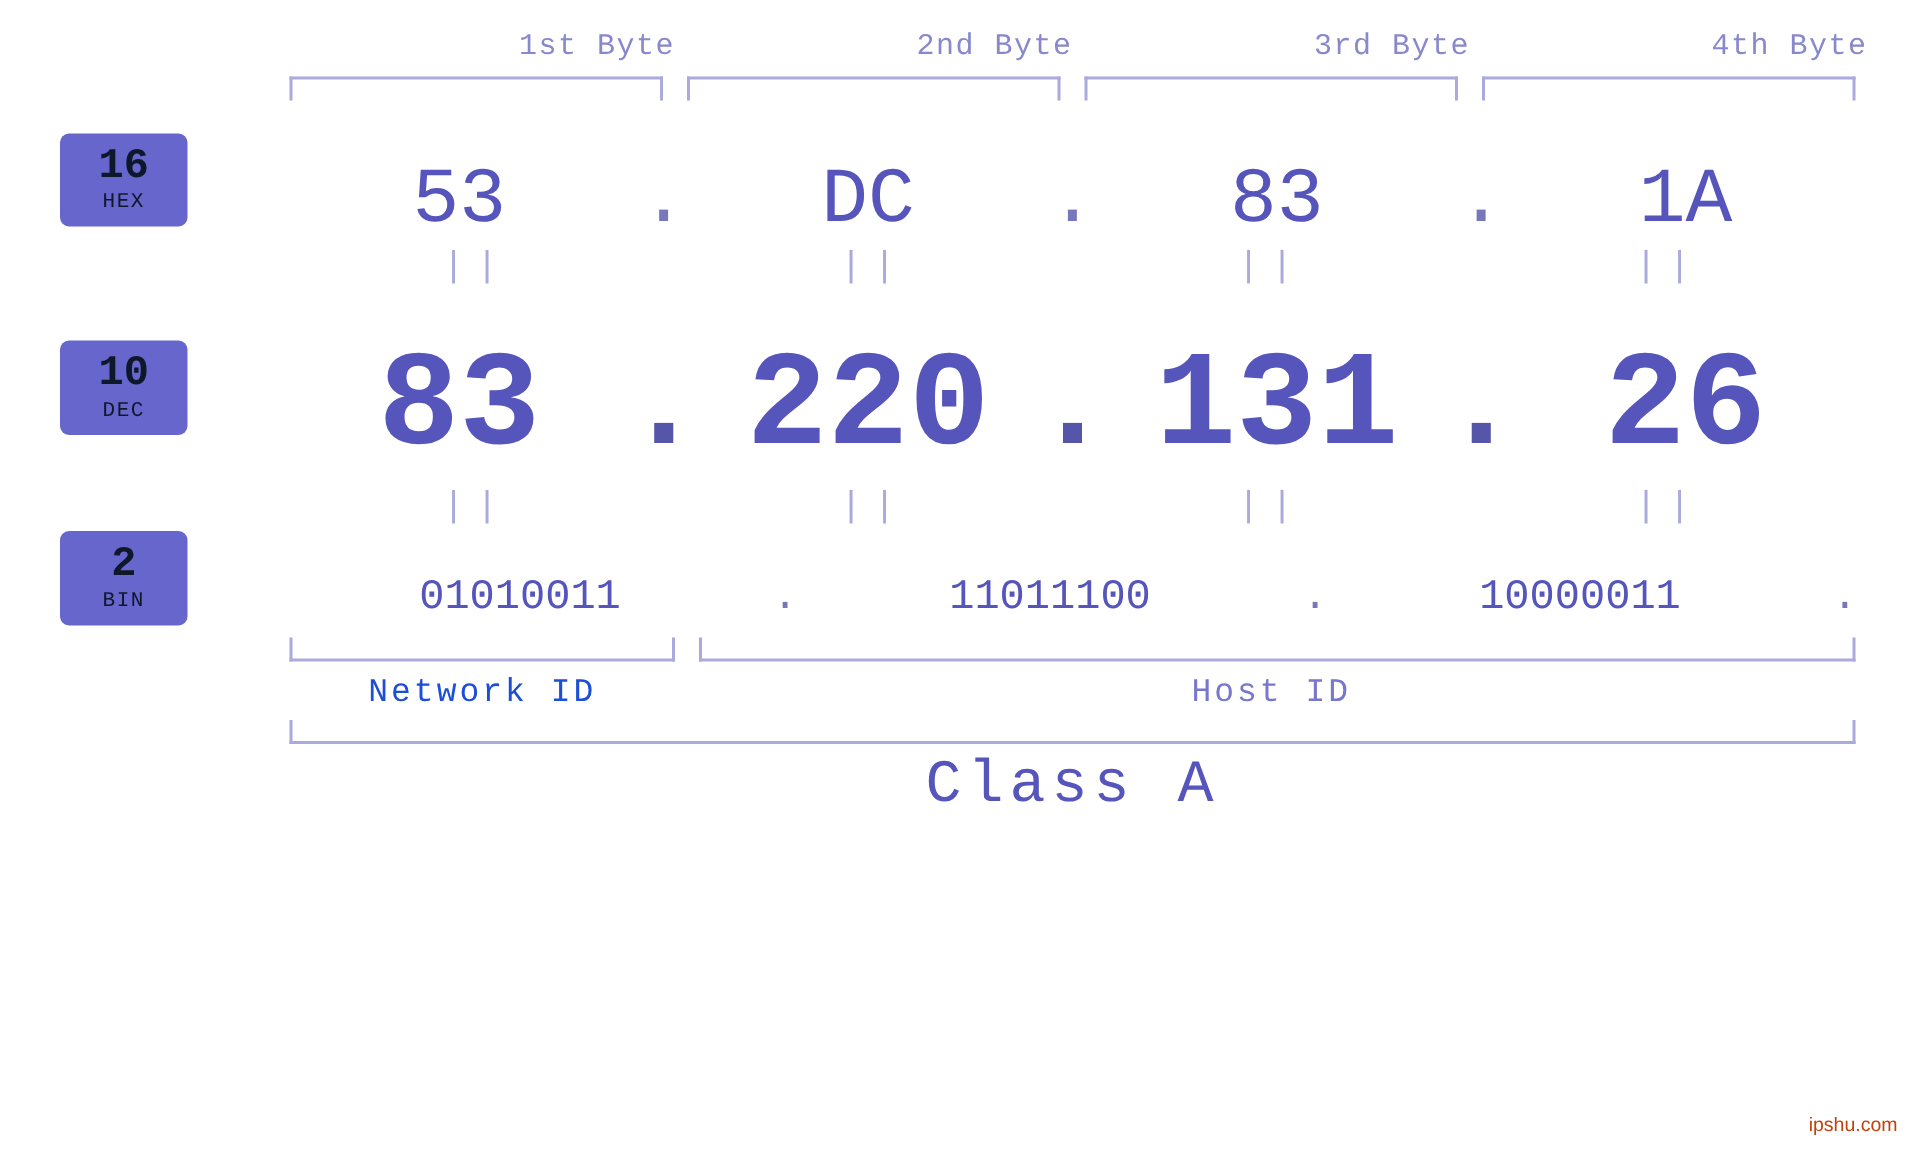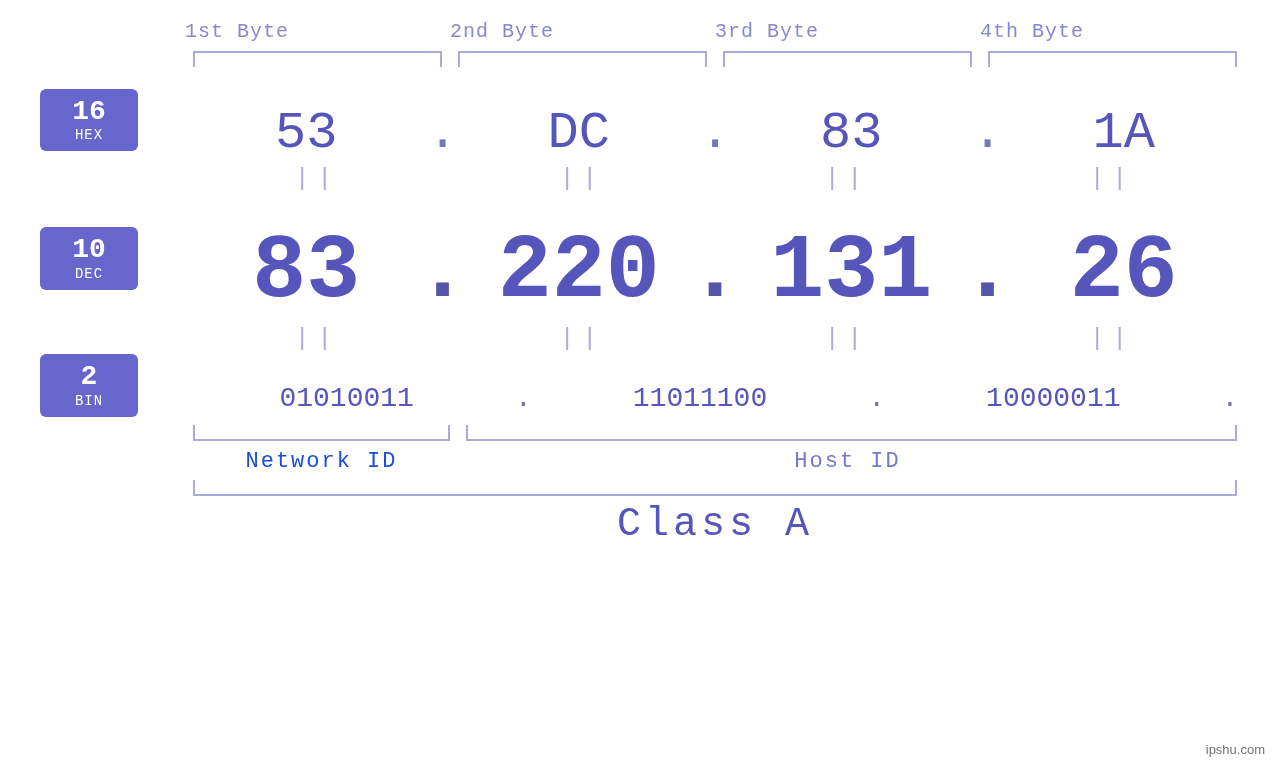--- a/index.html
+++ b/index.html
@@ -25,21 +25,21 @@
     
     .byte-headers {
       display: flex;
       width: 100%;
       padding-left: 145px;
       margin-bottom: 8px;
     }
 
     .byte-header {
       flex: 1;
-      text-align: left;
+      text-align: right;
       color: #8888cc;
       font-size: 20px;
       letter-spacing: 1px;
     }
 
     
     .bracket-row {
       display: flex;
       width: 100%;
       padding-left: 145px;
@@ -64,28 +64,28 @@
     }
 
     .row-label {
       width: 120px;
       flex-shrink: 0;
       margin-right: 25px;
     }
 
     .label-badge {
       background: #6666cc;
-      color: #ffffff;
+      color: #0f172a;
       border-radius: 6px;
       padding: 8px 10px;
       text-align: center;
       display: flex;
       flex-direction: column;
       align-items: center;
-      width: 98px;
+      width: 85px;
     }
 
     .label-badge .base-num {
       font-size: 28px;
       font-weight: bold;
       line-height: 1.1;
     }
 
     .label-badge .base-name {
       font-size: 14px;
@@ -225,21 +225,21 @@
       letter-spacing: 4px;
       flex: 1;
       text-align: center;
     }
 
     
     .watermark {
       position: absolute;
       bottom: 10px;
       right: 20px;
-      color: #737373;
+      color: #c2410c;
       font-size: 13px;
       font-family: Arial, sans-serif;
     }
 
     .dot-sep-large {
       font-size: 90px;
       color: #5555aa;
       font-weight: bold;
       line-height: 1;
       flex-shrink: 0;

